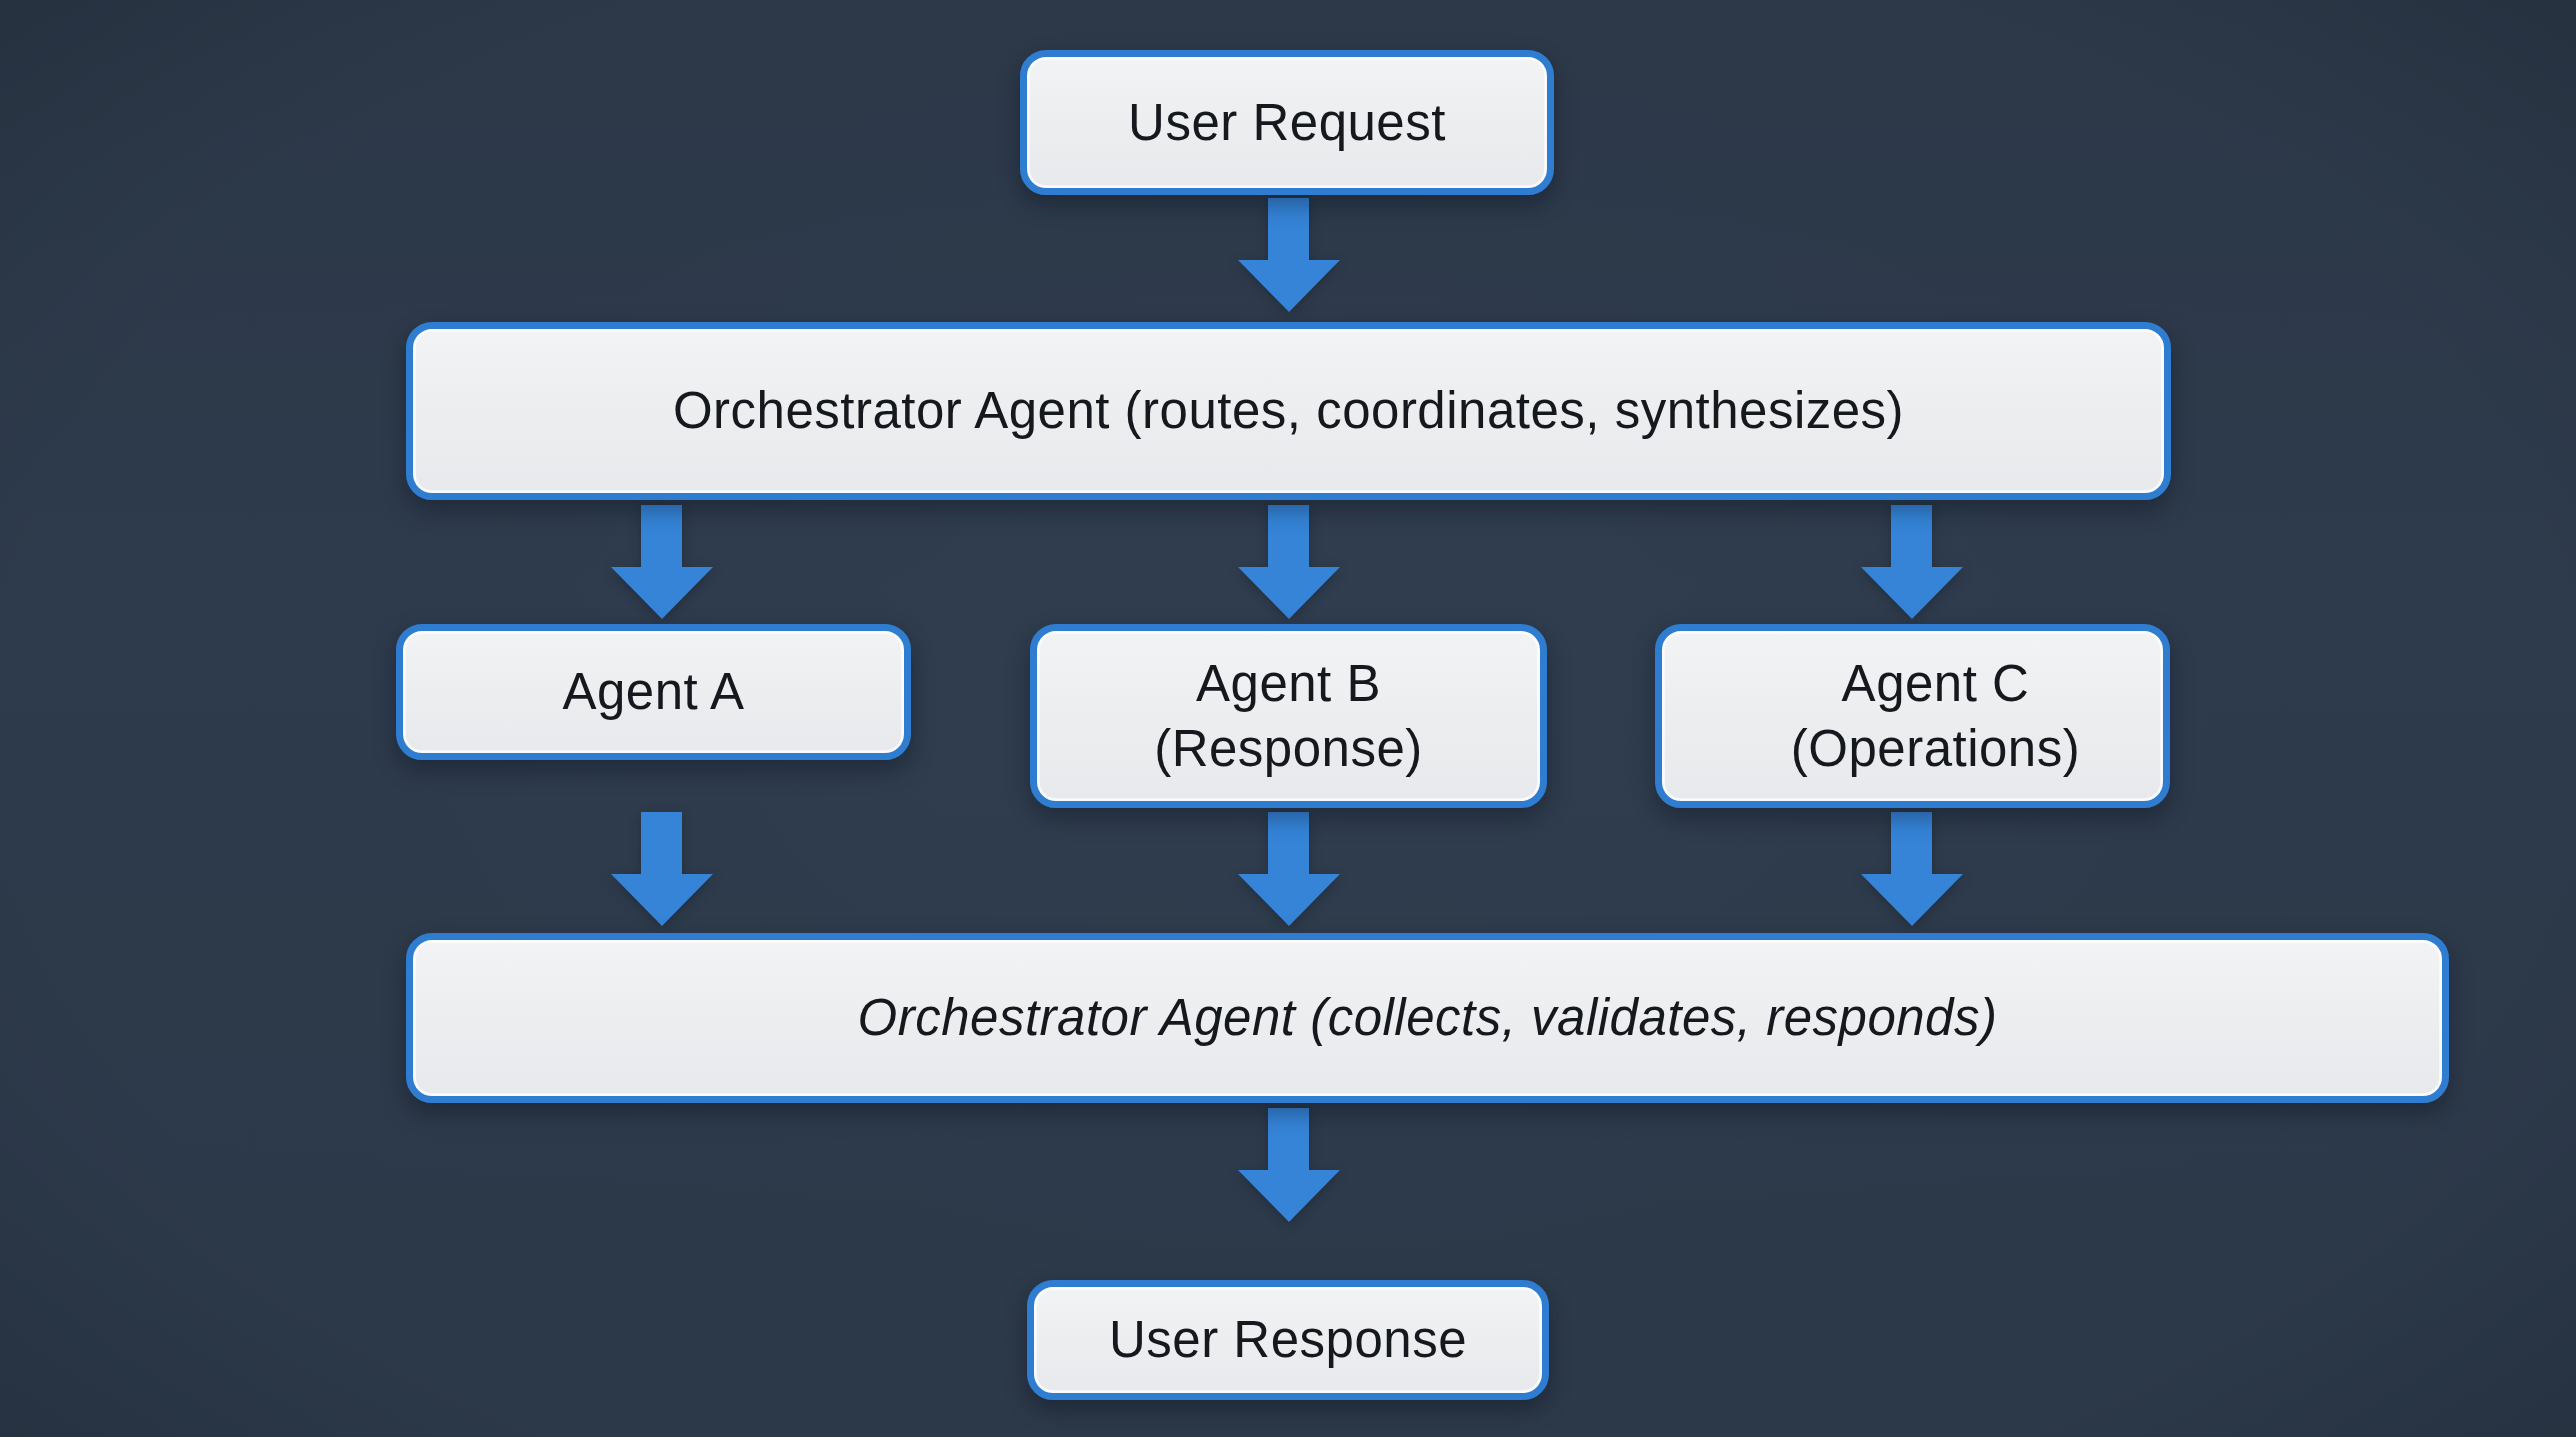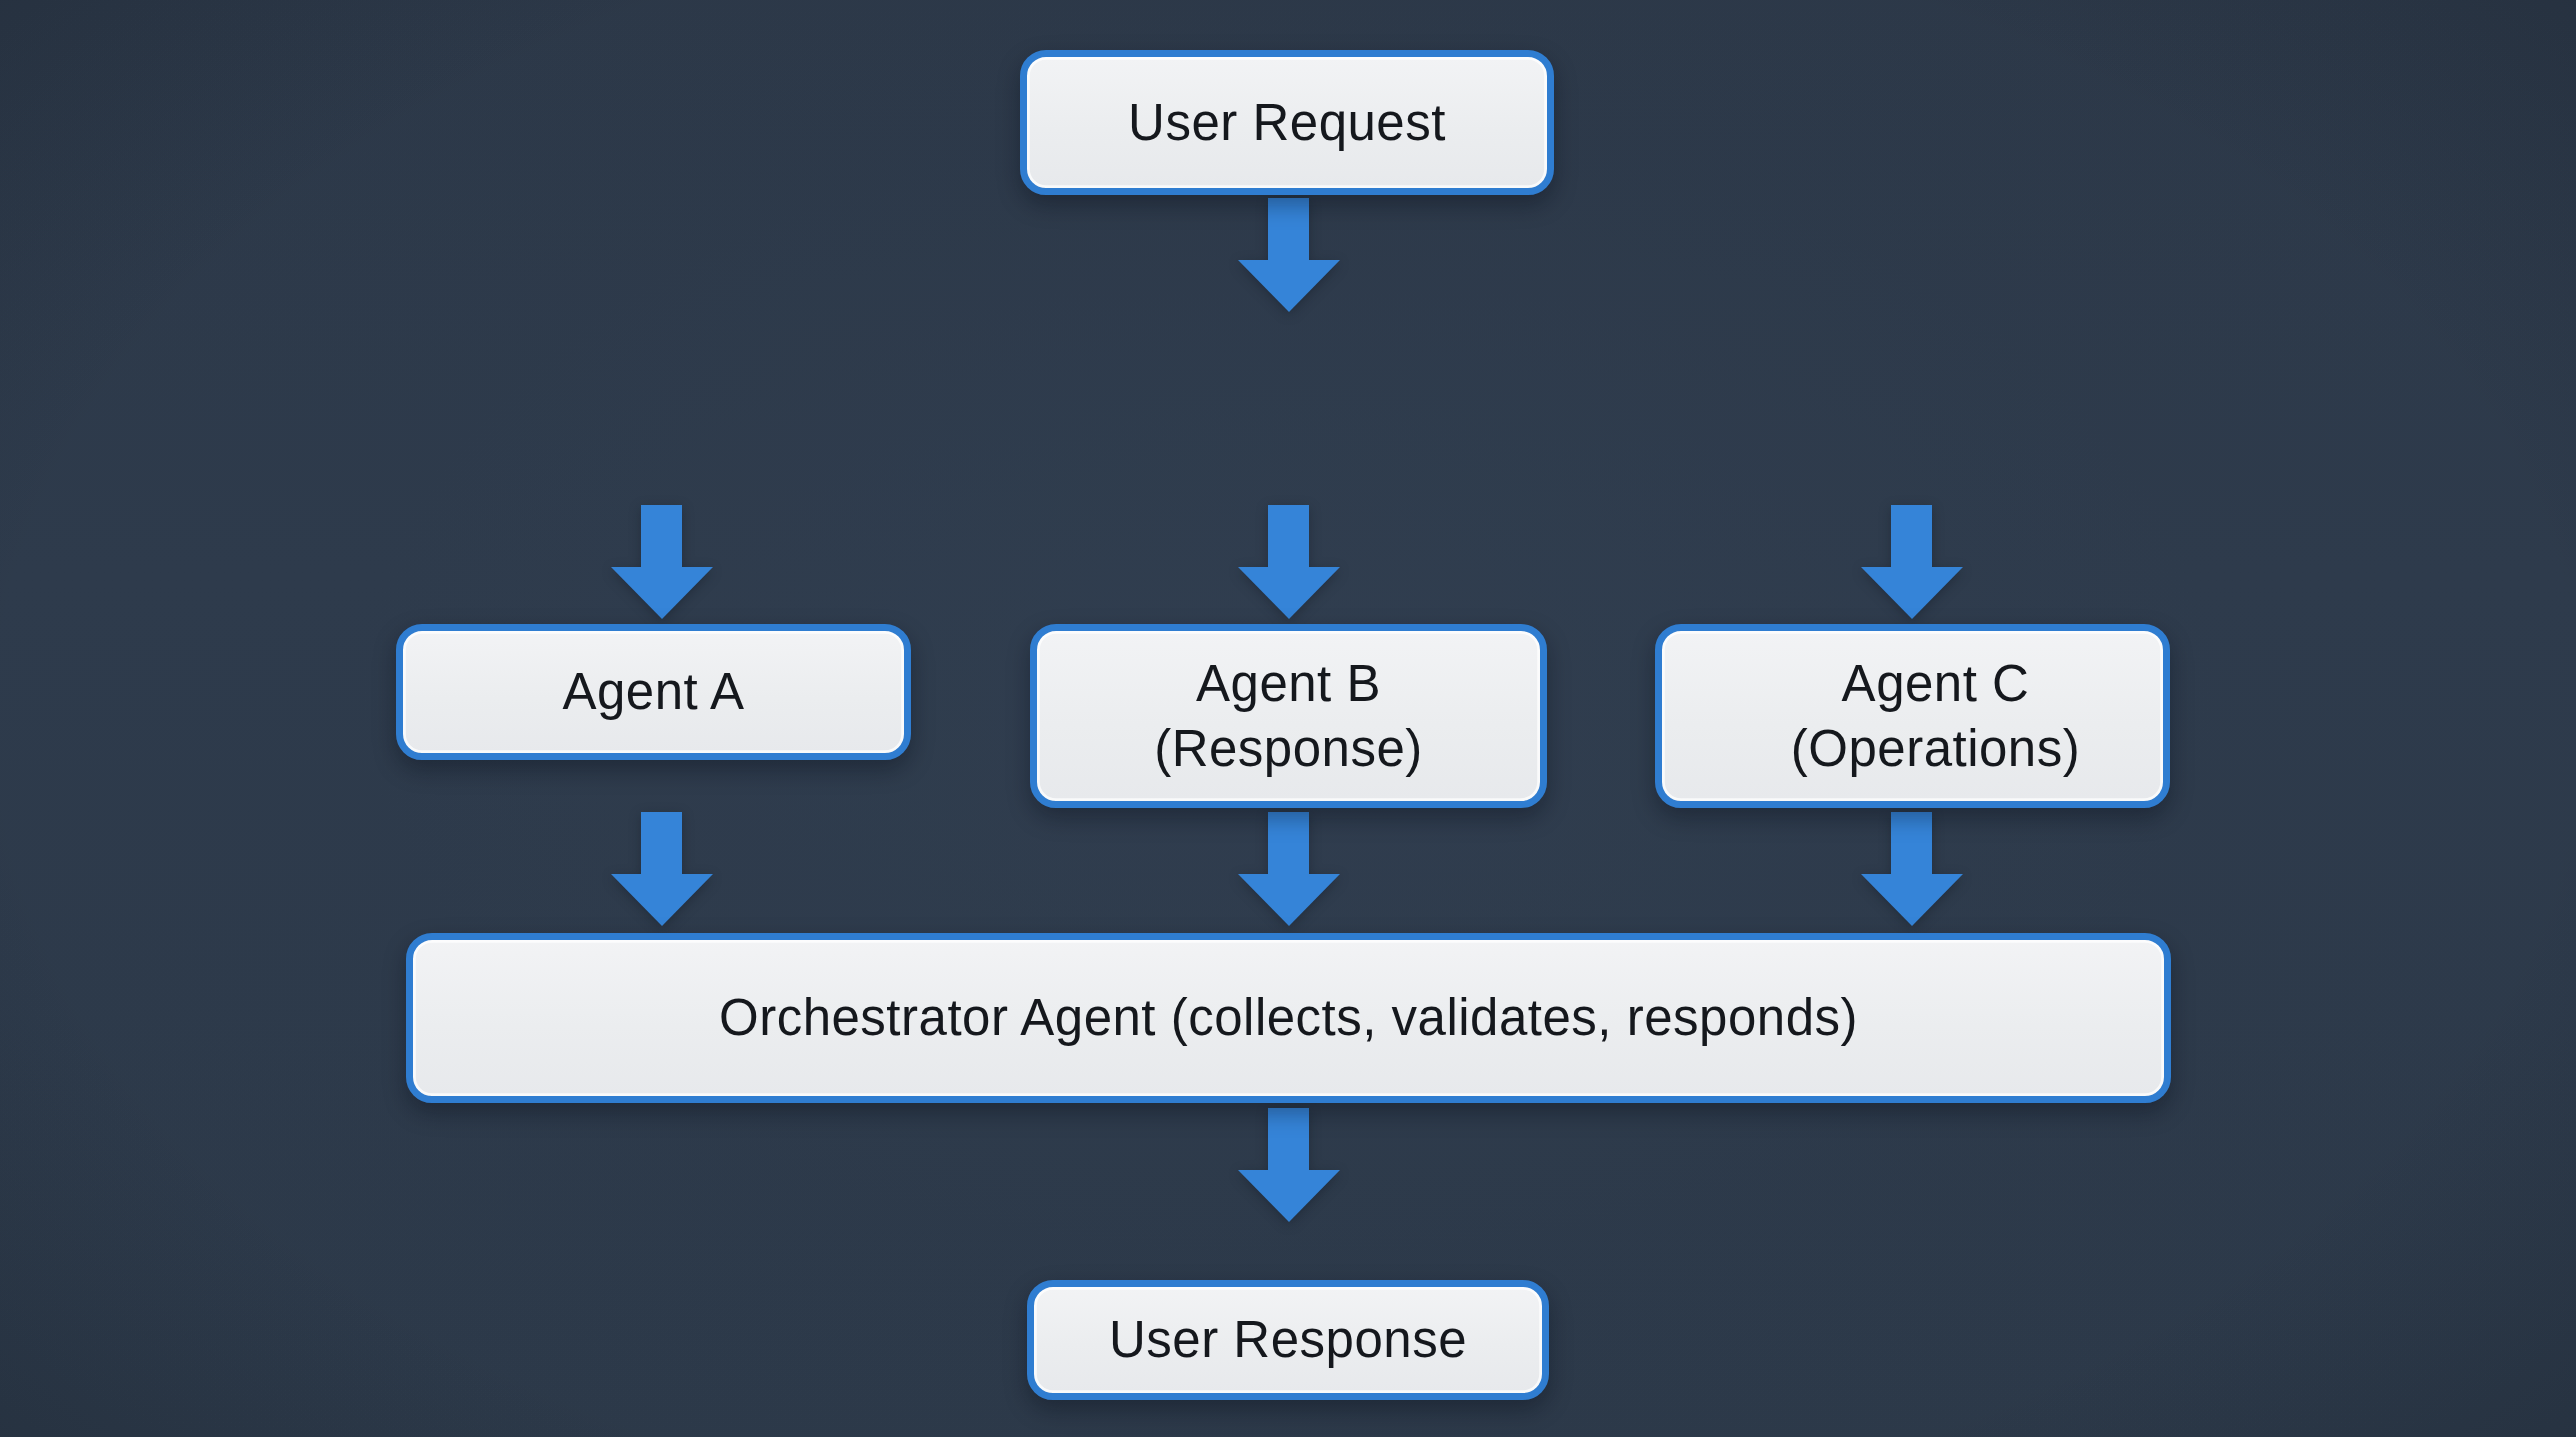--- a/index.html
+++ b/index.html
@@ -42,21 +42,21 @@
     line-height: 1.28;
     z-index: 2;
   }
 
   
   .n-user-request      { left: 1020px; top: 50px;   width: 534px;  height: 145px; }
   .n-orch-top          { left: 406px;  top: 322px;  width: 1765px; height: 178px; }
   .n-agent-a           { left: 396px;  top: 624px;  width: 515px;  height: 136px; gap: 19px; }
   .n-agent-b           { left: 1030px; top: 624px;  width: 517px;  height: 184px; }
   .n-agent-c           { left: 1655px; top: 624px;  width: 515px;  height: 184px; padding-left: 46px; }
-  .n-orch-bottom       { left: 406px;  top: 933px;  width: 1765px; height: 170px; }
+  .n-orch-bottom       { left: 406px;  top: 933px;  width: 2043px; height: 170px; font-style: italic; }
   .n-user-response     { left: 1027px; top: 1280px; width: 522px;  height: 120px; }
 
   
   .arrow {
     position: absolute;
     width: 103px;
     display: flex;
     flex-direction: column;
     align-items: center;
     z-index: 1;
@@ -85,20 +85,23 @@
 </style>
 </head>
 <body>
 
 <div class="canvas">
 
   <div class="node n-user-request">
     <span>User Request</span>
   </div>
 
+  <div class="node n-orch-top">
+    <span>Orchestrator Agent (routes, coordinates, synthesizes)</span>
+  </div>
 
   <div class="node n-agent-a">
     <span>Agent A</span>
   </div>
 
   <div class="node n-agent-b">
     <span>Agent B</span>
     <span>(Response)</span>
   </div>
 

